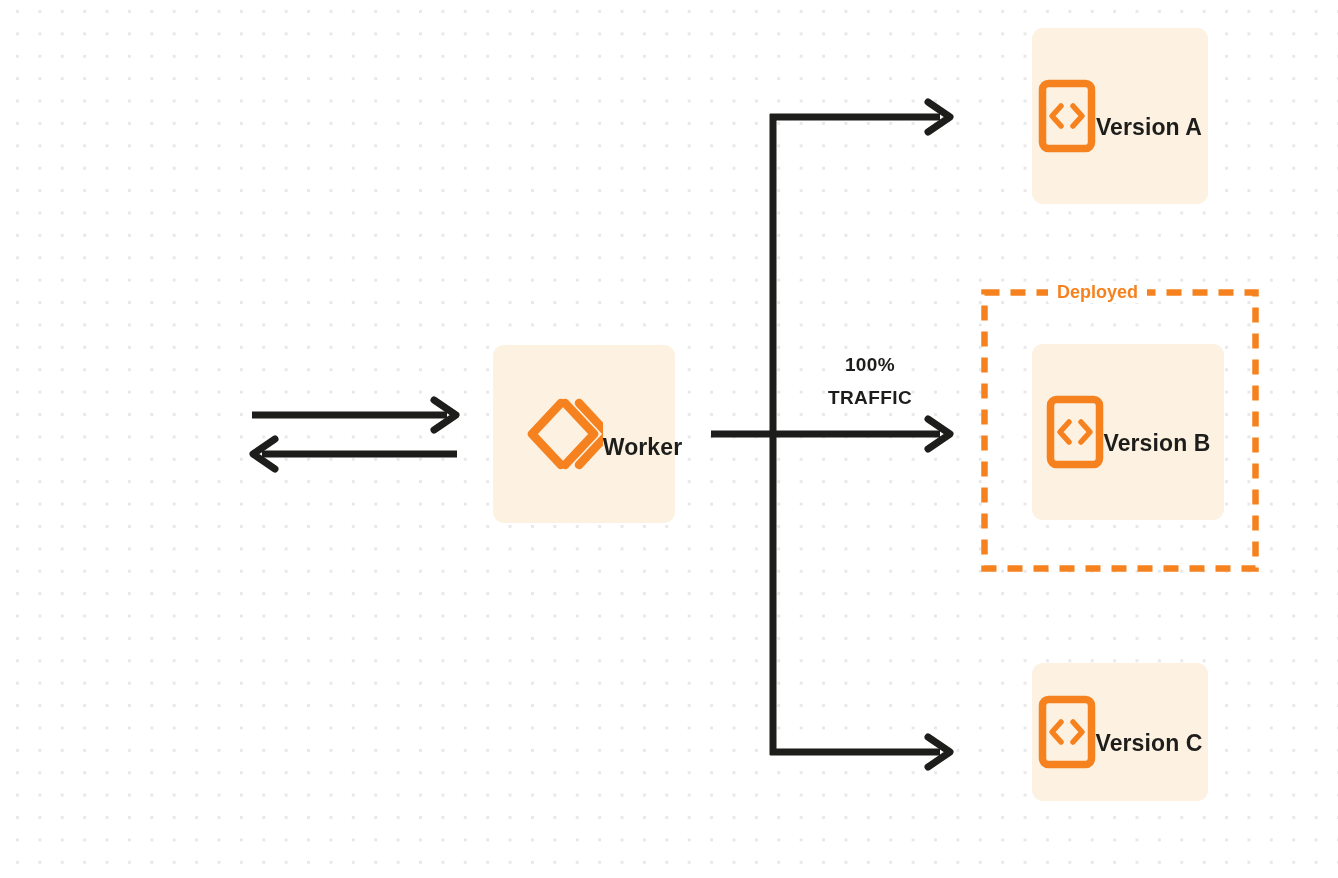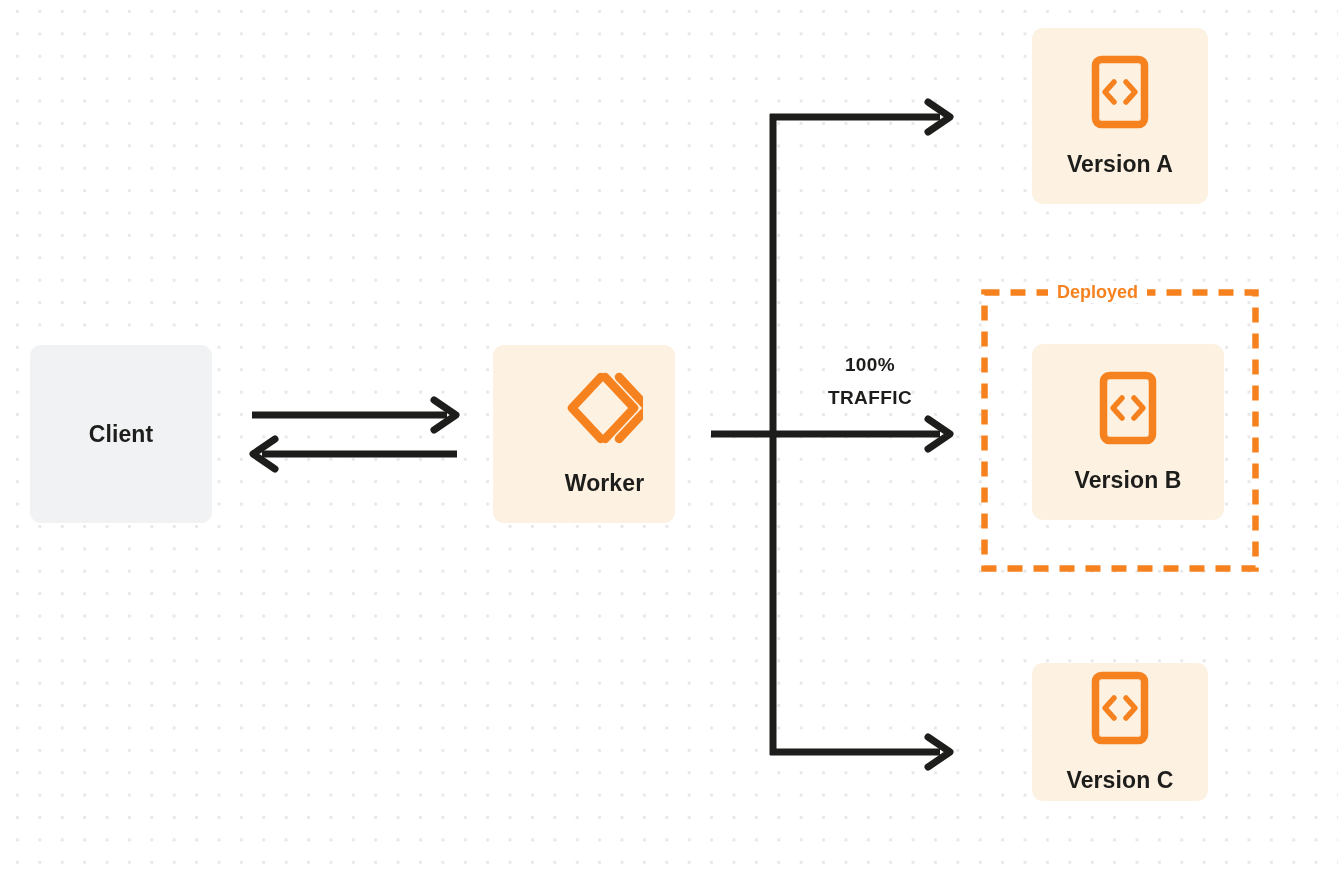--- a/index.html
+++ b/index.html
@@ -24,21 +24,21 @@
     background-size: 22.4px 22.4px;
     background-position: 16px 10px;
   }
 
   
   .node {
     position: absolute;
     box-sizing: border-box;
     border-radius: 11px;
     display: flex;
-    flex-direction: column;
+    flex-direction: row;
     align-items: center;
     justify-content: center;
   }
   .node-label {
     font-size: 23px;
     font-weight: bold;
     color: #1d1d1b;
     letter-spacing: 0.1px;
     white-space: nowrap;
   }
@@ -147,23 +147,20 @@
       <path d="M 770 752 L 940 752" stroke="#1d1d1b" stroke-width="7" fill="none" stroke-linecap="butt"></path>
       <path d="M 928 737 L 950 752 L 928 767" stroke="#1d1d1b" stroke-width="7" fill="none" stroke-linecap="round" stroke-linejoin="round"></path>
     </g>
   </svg>
 
   <div class="traffic-label" style="left: 776px; top: 348px; width: 168px; padding-left: 10px;">
     <div>100%</div>
     <div>TRAFFIC</div>
   </div>
 
-  <div class="node node-client" style="left: 30px; top: 345px; width: 182px; height: 178px;">
-    <span class="node-label">Client</span>
-  </div>
 
   <div class="node node-worker" style="left: 493px; top: 345px; width: 182px; height: 178px;">
     <span class="icon-wrap">
       <svg width="76" height="72" viewBox="0 0 76 72" xmlns="http://www.w3.org/2000/svg">
 
         <path d="M 34 5 L 5 36 L 34 67" stroke="#f6821f" stroke-width="8.5" fill="none" stroke-linecap="round" stroke-linejoin="round"></path>
 
         <path d="M 38 5 L 67 36 L 38 67" stroke="#f6821f" stroke-width="8.5" fill="none" stroke-linecap="round" stroke-linejoin="round"></path>
 
         <path d="M 52 5 L 81 36 L 52 67" stroke="#f6821f" stroke-width="8.5" fill="none" stroke-linecap="round" stroke-linejoin="round"></path>

